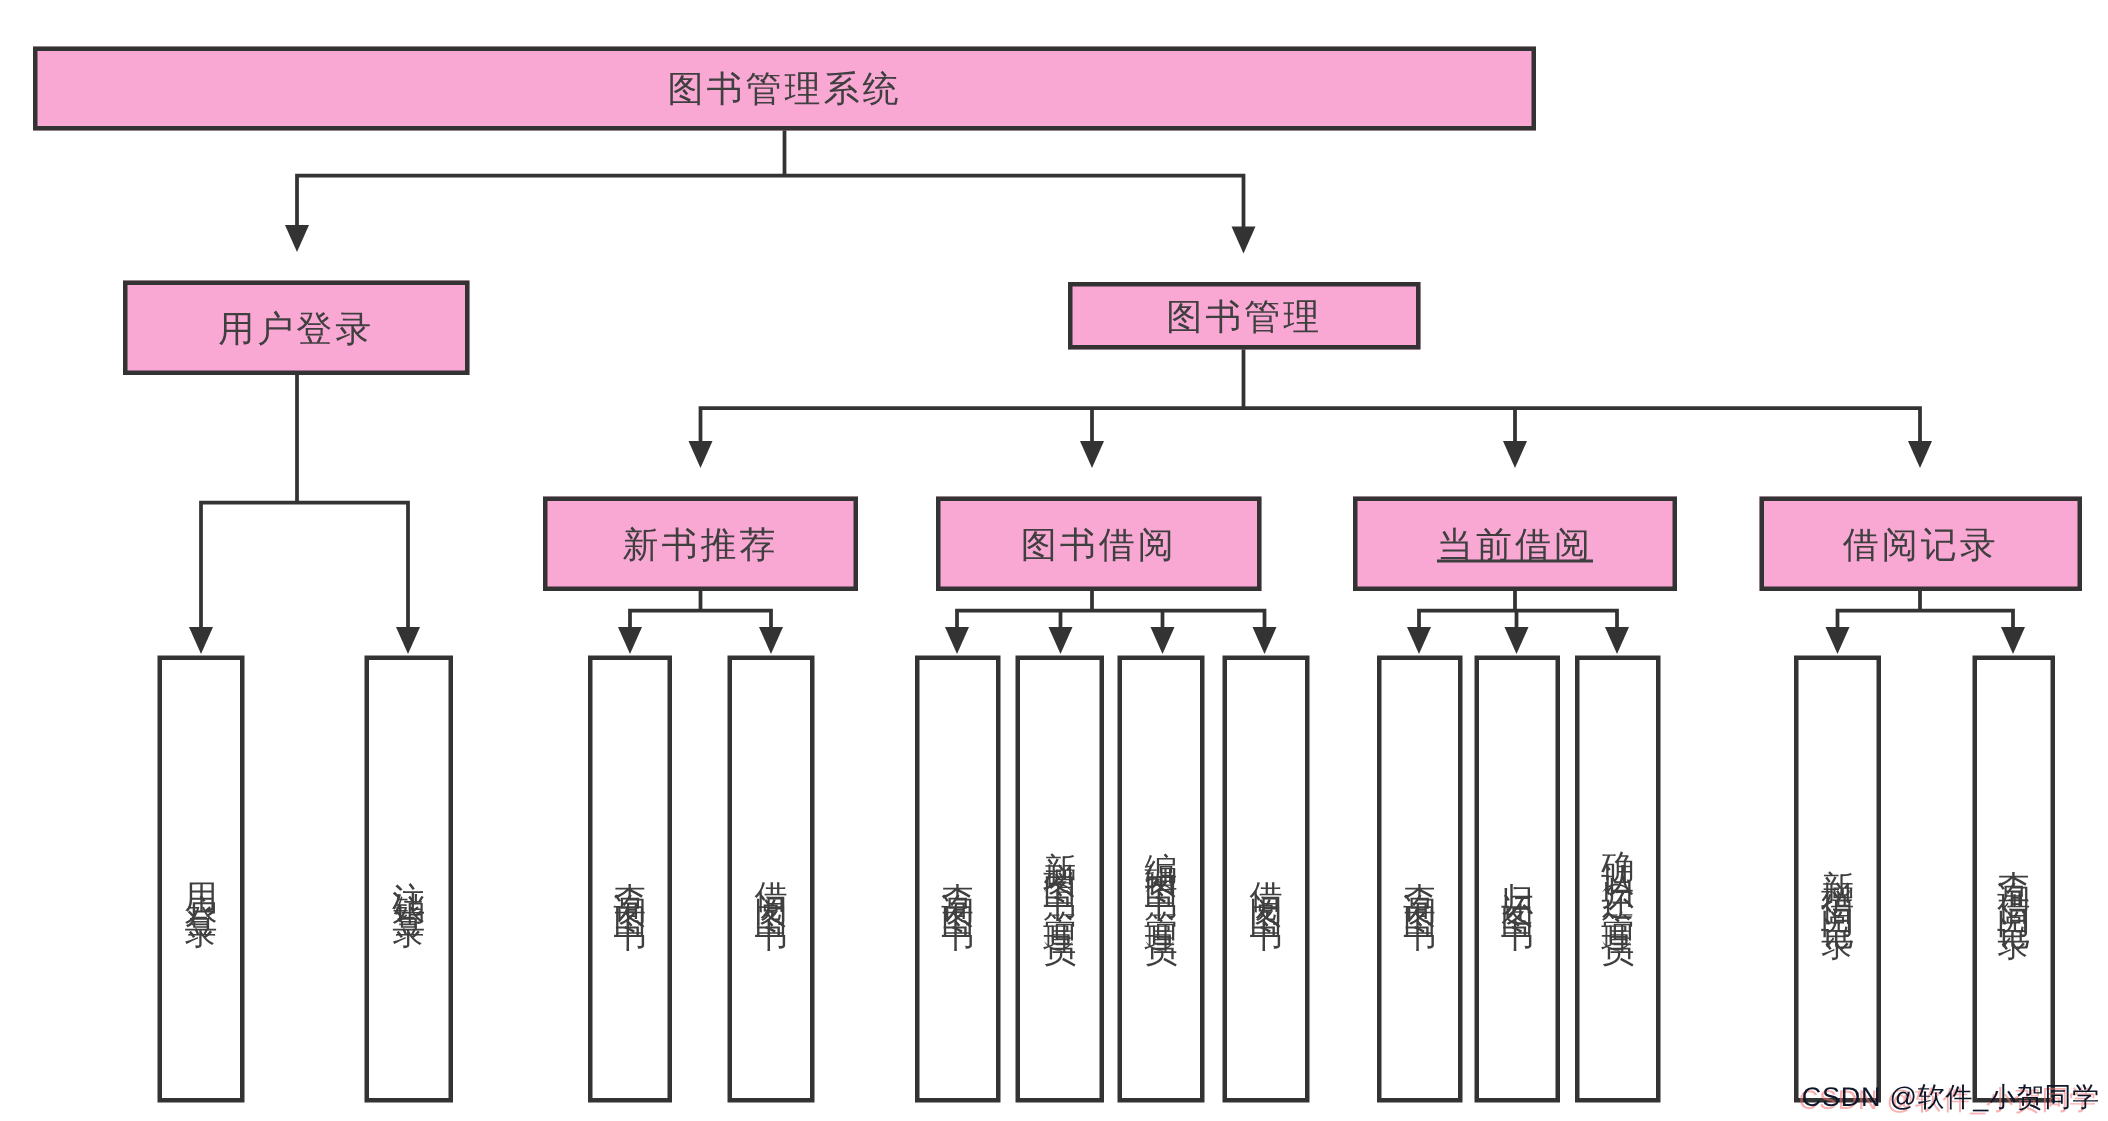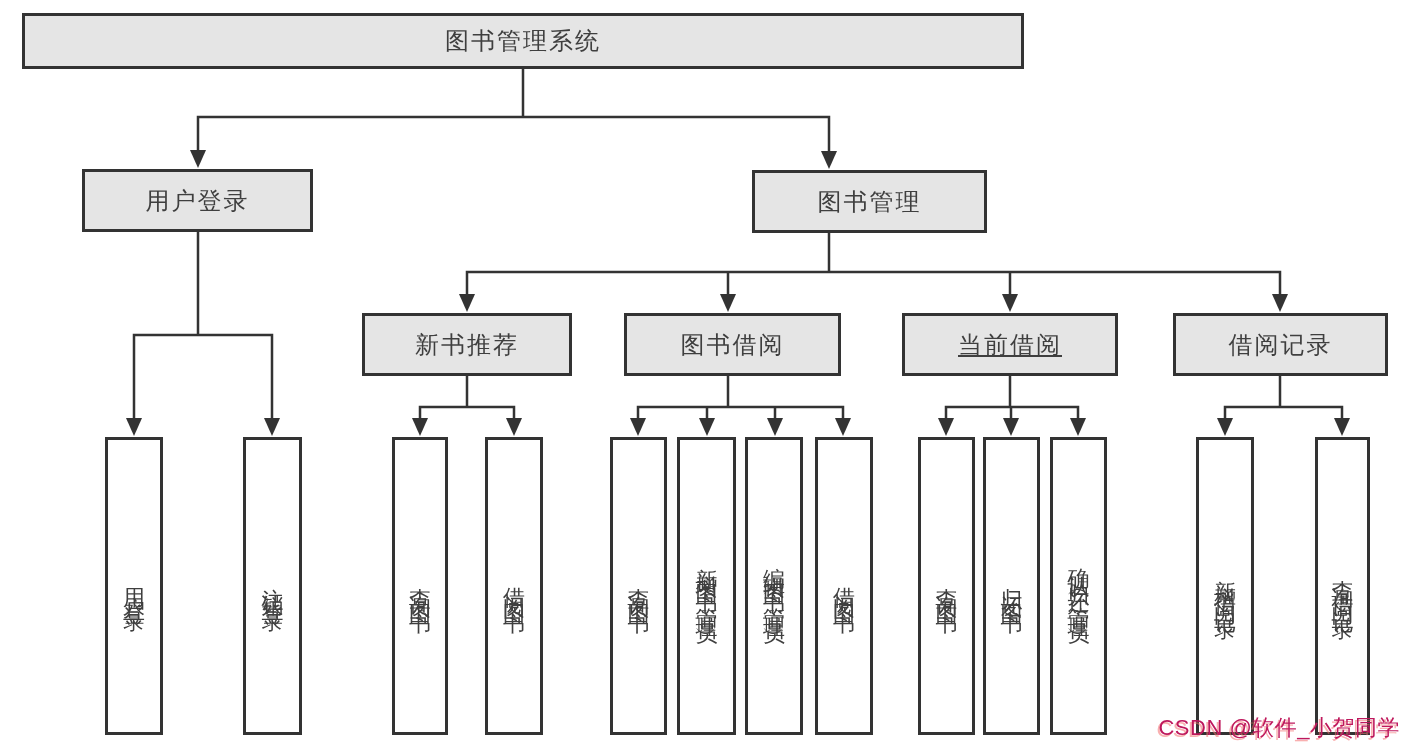--- a/index.html
+++ b/index.html
@@ -13,28 +13,29 @@
   }
   .connectors {
     position: absolute;
     left: 0; top: 0;
     width: 1405px; height: 747px;
   }
   .hnode {
     position: absolute;
     box-sizing: border-box;
     border: 3px solid #333333;
-    background: #e5e5e5;
+    background: #f9a8d4;
     display: flex;
     align-items: center;
     justify-content: center;
     color: #3f3f3f;
     font-size: 24px;
     letter-spacing: 2px;
     white-space: nowrap;
+    margin-top: 18px;
   }
   .vnode {
     position: absolute;
     box-sizing: border-box;
     border: 3px solid #333333;
     background: #ffffff;
     top: 437px;
     height: 298px;
     display: flex;
     align-items: center;
@@ -45,22 +46,22 @@
     writing-mode: vertical-rl;
     text-orientation: mixed;
     font-size: 22px;
     letter-spacing: 8px;
     line-height: 1;
   }
   .watermark {
     position: absolute;
     right: 5px;
     bottom: 4px;
-    font-size: 22px;
-    color: #be185d;
+    font-size: 18px;
+    color: #0f172a;
     letter-spacing: 0.5px;
     text-shadow: -2px 2px 0 rgba(244, 112, 112, 0.55);
     white-space: nowrap;
     pointer-events: none;
   }
 </style>
 </head>
 <body>
 
 <div class="canvas">
@@ -94,21 +95,21 @@
       <polygon points="1003,418 1019,418 1011,436"></polygon>
       <polygon points="1070,418 1086,418 1078,436"></polygon>
       <polygon points="1217,418 1233,418 1225,436"></polygon>
       <polygon points="1334,418 1350,418 1342,436"></polygon>
     </g>
   </svg>
 
   <div class="hnode" style="left:22px; top:13px; width:1002px; height:56px;">图书管理系统</div>
 
   <div class="hnode" style="left:82px; top:169px; width:231px; height:63px;">用户登录</div>
-  <div class="hnode" style="left:752px; top:170px; width:235px; height:63px;">图书管理</div>
+  <div class="hnode" style="left:712px; top:170px; width:235px; height:45px;">图书管理</div>
 
   <div class="hnode" style="left:362px; top:313px; width:210px; height:63px;">新书推荐</div>
   <div class="hnode" style="left:624px; top:313px; width:217px; height:63px;">图书借阅</div>
   <div class="hnode" style="left:902px; top:313px; width:216px; height:63px;text-decoration:underline;">当前借阅</div>
   <div class="hnode" style="left:1173px; top:313px; width:215px; height:63px;">借阅记录</div>
 
   <div class="vnode" style="left:105px; width:58px;">
     <span class="vtext">用户登录</span>
   </div>
   <div class="vnode" style="left:243px; width:59px;">

